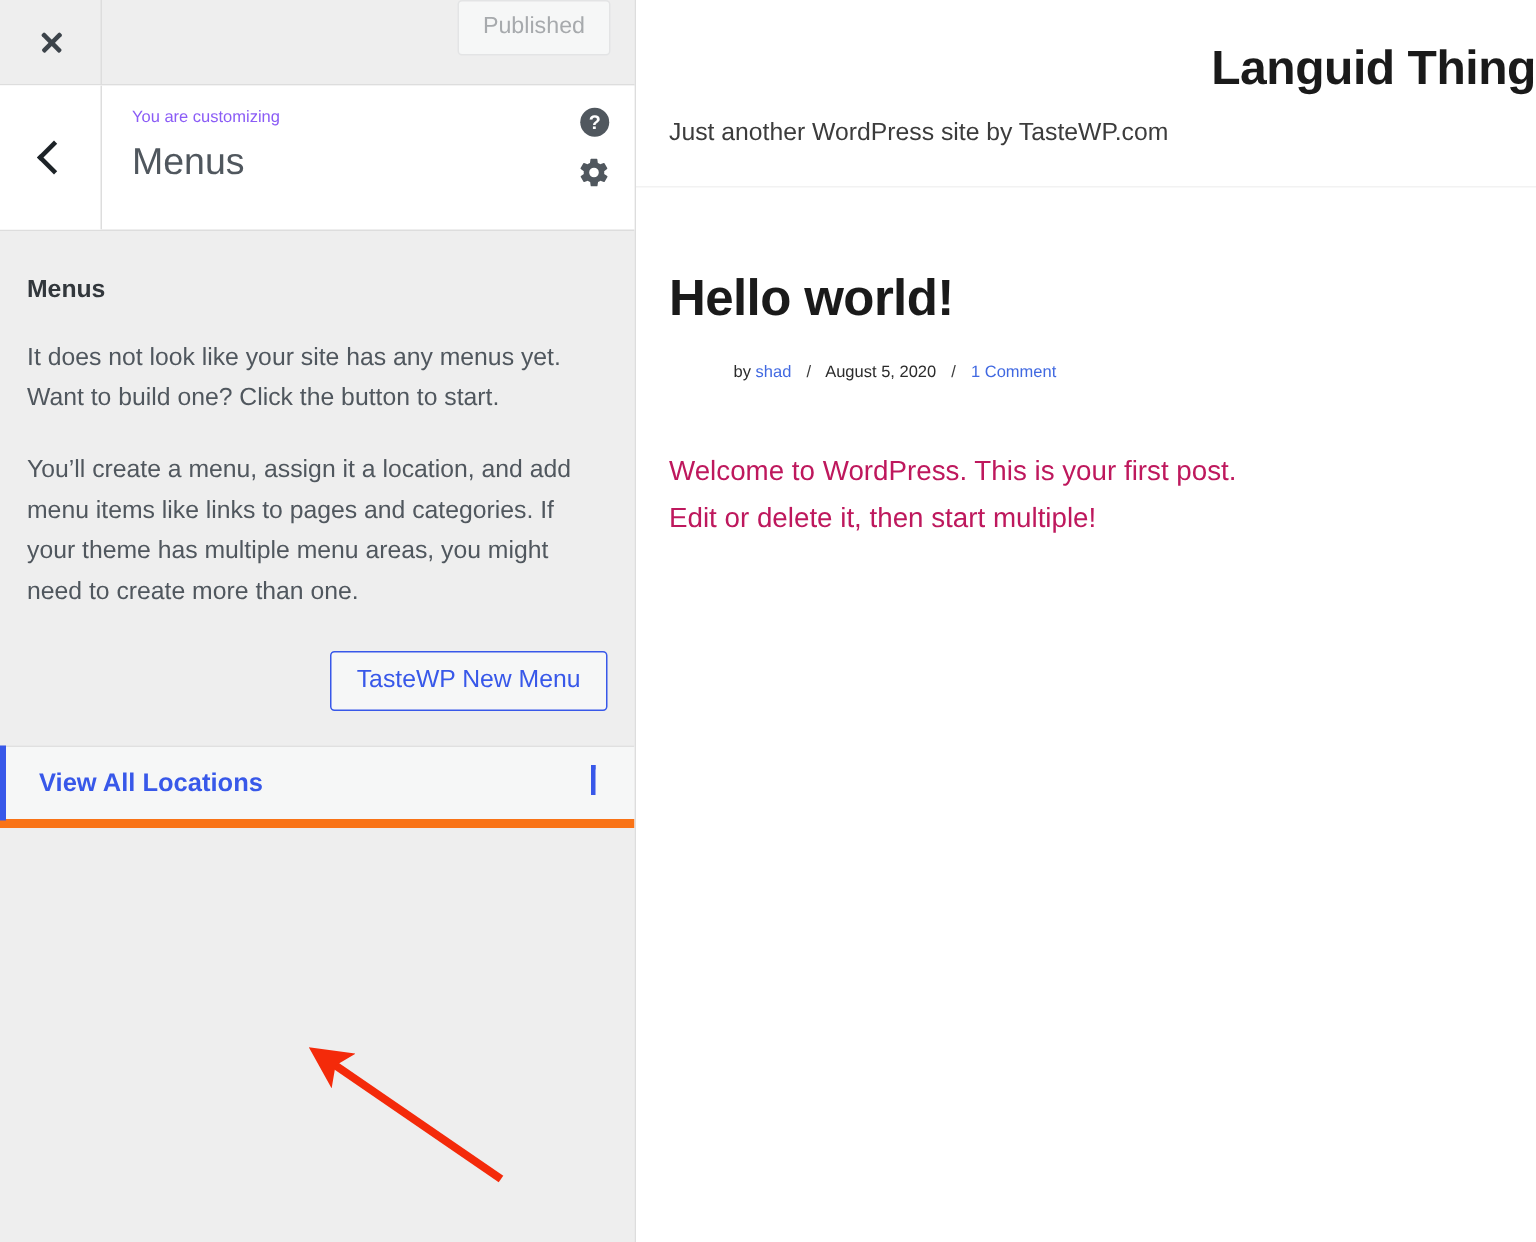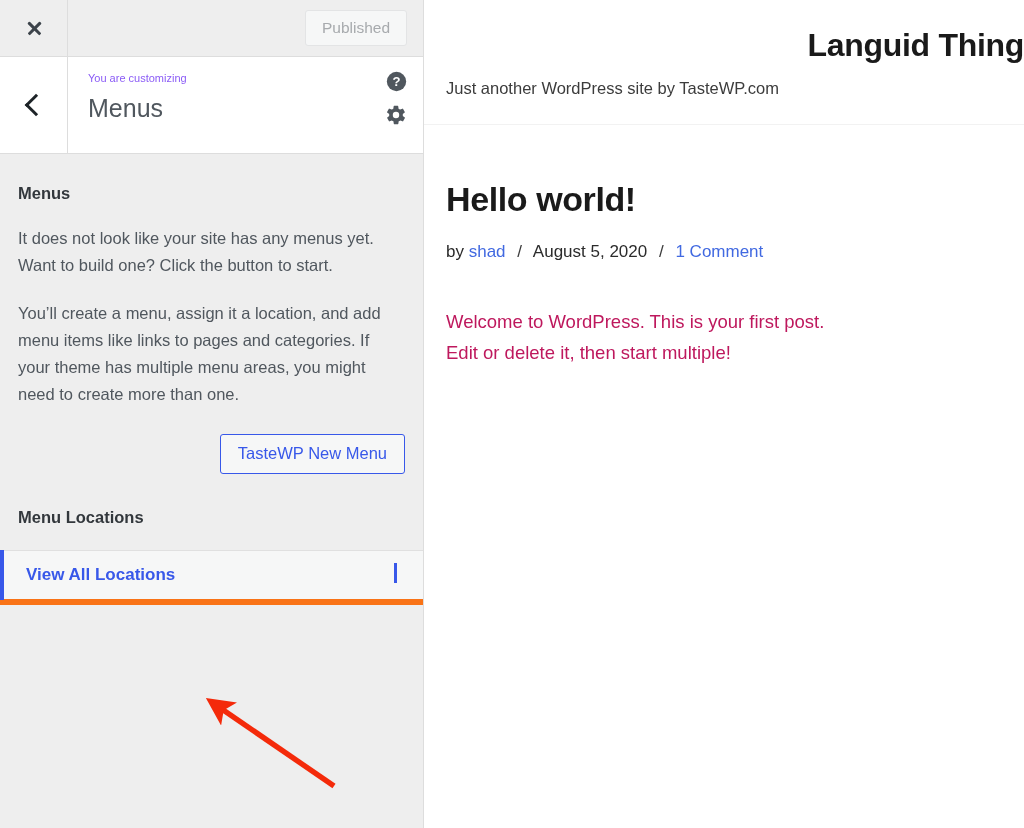--- a/index.html
+++ b/index.html
@@ -69,21 +69,21 @@
     height: 2.6px;
     background: #3c434a;
     border-radius: 1px;
   }
   .close-x::before { transform: rotate(45deg); }
   .close-x::after  { transform: rotate(-45deg); }
 
   .topbar-right {
     flex: 1;
     display: flex;
-    align-items: center;
+    align-items: flex-start;
     justify-content: flex-end;
     padding-right: 16px;
   }
   .published-btn {
     font-family: "Liberation Sans", sans-serif;
     font-size: 15.5px;
     color: #a7aaad;
     background: #f6f7f7;
     border: 1px solid #e3e4e5;
     border-radius: 3px;
@@ -282,23 +282,24 @@
   .post-title {
     font-size: 34px;
     font-weight: 700;
     color: #1a1a1a;
     line-height: 1.15;
     letter-spacing: -0.4px;
     margin: 0;
   }
   .post-meta {
     margin-top: 22px;
-    font-size: 17px;
+    font-size: 11px;
     color: #2b2b2b;
     line-height: 1.3;
+    margin-left: 43px;
   }
   .post-meta a {
     color: #4169e1;
     text-decoration: none;
   }
   .meta-sep {
     color: #3c3c3c;
     padding: 0 7px;
   }
   .post-body {
@@ -363,21 +364,20 @@
         <h2 class="section-title">Menus</h2>
         <p class="panel-p">It does not look like your site has any menus yet. Want to build one? Click the button to start.</p>
         <p class="panel-p">You’ll create a menu, assign it a location, and add menu items like links to pages and categories. If your theme has multiple menu areas, you might need to create more than one.</p>
       </div>
 
       <div class="btn-row">
         <button class="create-menu-btn">TasteWP New Menu</button>
       </div>
 
       <div class="panel-pad">
-        <h3 class="loc-title">Menu Locations</h3>
       </div>
 
       <div class="view-all-row">
         <span class="view-all-accent"></span>
         <span class="view-all-label">View All Locations</span>
         <span class="chev-right-wrap">
           <span class="chev-right"></span>
         </span>
       </div>
     </div>

